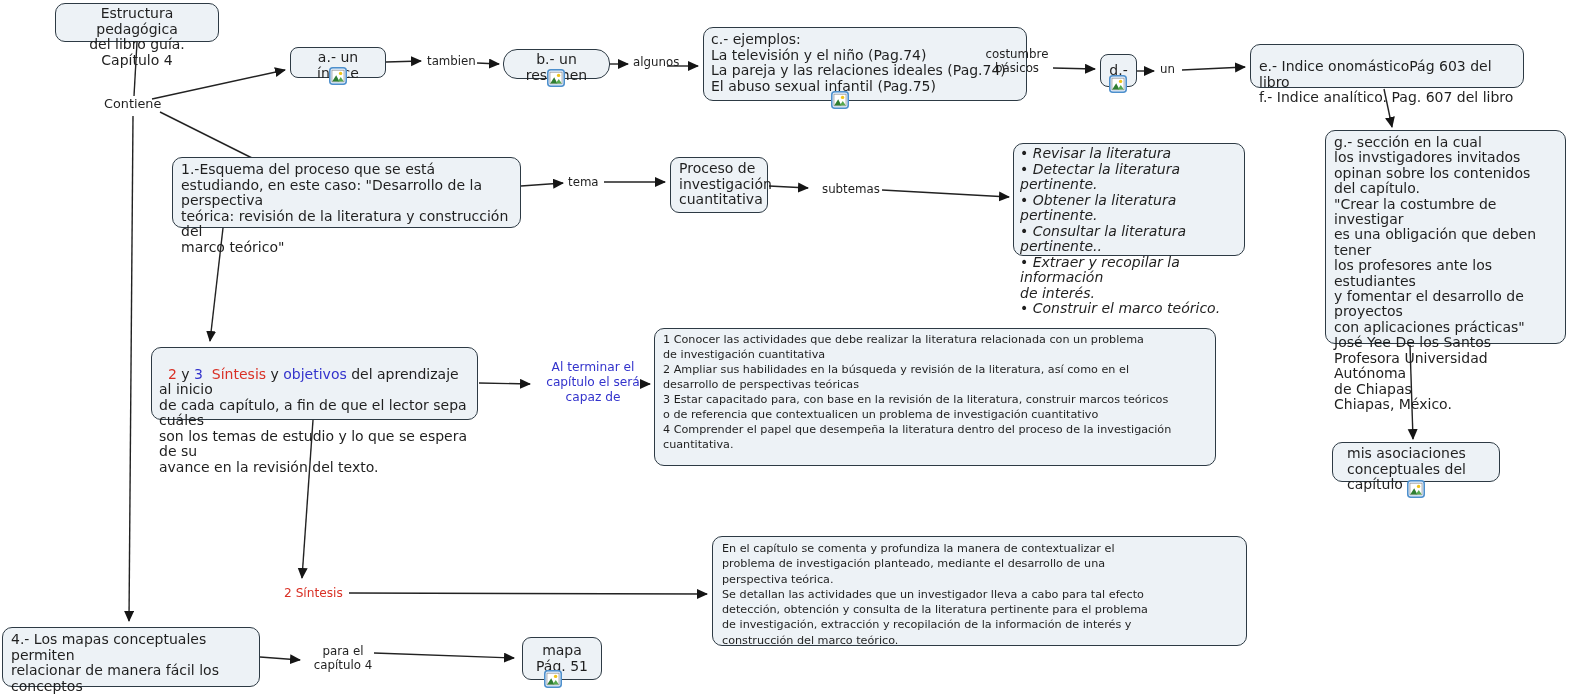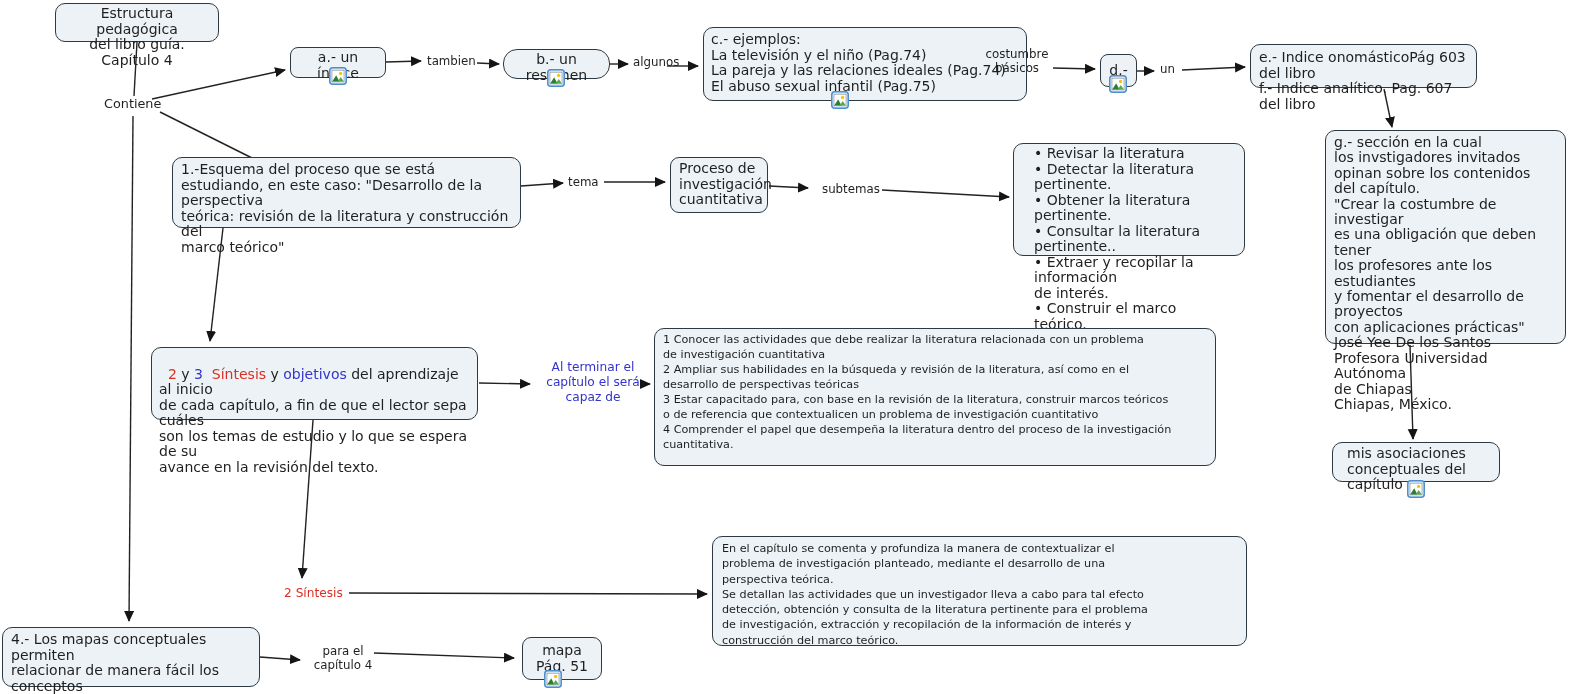--- a/index.html
+++ b/index.html
@@ -113,21 +113,21 @@
 <span class="res-icon" style="left:1109px; top:75px;"><svg viewBox="0 0 18 18" width="18" height="18">
       <rect x="0.75" y="0.75" width="16.5" height="16.5" rx="3" fill="#dbe8f8" stroke="#4d8fcc" stroke-width="1.5"></rect>
       <rect x="3" y="3.2" width="12" height="11.6" fill="#ffffff" stroke="#888" stroke-width="0.6"></rect>
       <circle cx="11.6" cy="6.4" r="1.7" fill="#f0c419"></circle>
       <path d="M3.2 14.6 L7.2 8.2 L10.4 14.6 Z" fill="#2f7d32"></path>
       <path d="M8.6 14.6 L11.8 10 L14.8 14.6 Z" fill="#55a84f"></path>
     </svg></span>
 
 <div class="label" style="left:1160px; top:62px;">un</div>
 
-<div class="box" style="left:1250px; top:44px; width:227px; height:44px; padding:5px 8px;">e.- Indice onomásticoPág 603 del libro
+<div class="box" style="left:1250px; top:44px; width:274px; height:44px; padding:14px 8px;">e.- Indice onomásticoPág 603 del libro
 f.- Indice analítico. Pag. 607 del libro</div>
 
 <div class="box" style="left:1325px; top:130px; width:241px; height:214px; padding:4px 8px; line-height:15.4px;">g.- sección en la cual
 los invstigadores invitados
 opinan sobre los contenidos
 del capítulo.
 "Crear la costumbre de investigar
 es una obligación que deben tener
 los profesores ante los estudiantes
 y fomentar el desarrollo de proyectos
@@ -153,21 +153,21 @@
 marco teórico"</div>
 
 <div class="label" style="left:568px; top:175px;">tema</div>
 
 <div class="box" style="left:670px; top:157px; width:98px; height:56px; padding:3px 8px; border-radius:9px;">Proceso de
 investigación
 cuantitativa</div>
 
 <div class="label" style="left:822px; top:182px;">subtemas</div>
 
-<div class="box" style="left:1013px; top:143px; width:232px; height:113px; padding:2px 20px;">• Revisar la literatura
+<div class="box" style="left:1013px; top:143px; width:232px; height:113px; padding:2px 6px;font-style:italic;">• Revisar la literatura
 • Detectar la literatura pertinente.
 • Obtener la literatura pertinente.
 • Consultar la literatura pertinente..
 • Extraer y recopilar la información
 de interés.
 • Construir el marco teórico.</div>
 
 <div class="box rich" style="left:151px; top:347px; width:327px; height:73px; padding:3px 7px;">
   <span class="red">2</span><span> y </span><span class="blue">3</span><span class="red">  Síntesis</span><span> y </span><span class="blue">objetivos</span><span> del aprendizaje al inicio
 de cada capítulo, a fin de que el lector sepa cuáles

